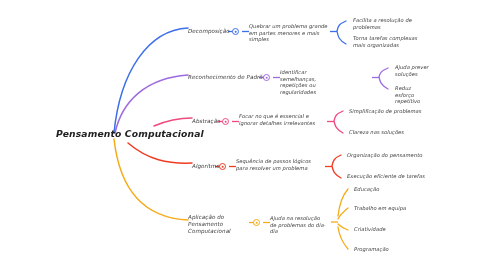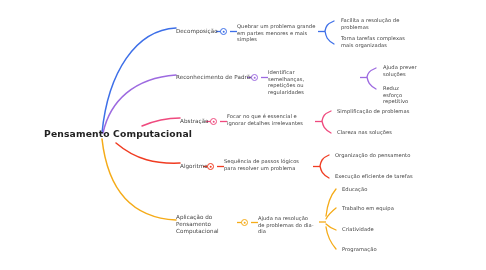--- a/index.html
+++ b/index.html
@@ -8,22 +8,22 @@
   }
   body {
     width: 486px; height: 270px;
     position: relative;
     overflow: hidden;
     font-family: "DejaVu Sans", "Liberation Sans", sans-serif;
     -webkit-font-smoothing: antialiased;
   }
   #map {
     position: absolute;
-    left: 4px; top: 0;
-    width: 414px; height: 270px;
+    left: 16px; top: 0;
+    width: 414px; height: 270px; font-style: italic;
   }
   svg.edges {
     position: absolute;
     left: 0; top: 0;
     width: 486px; height: 270px;
     pointer-events: none;
   }
   .node {
     position: absolute;
     line-height: 1.28;

